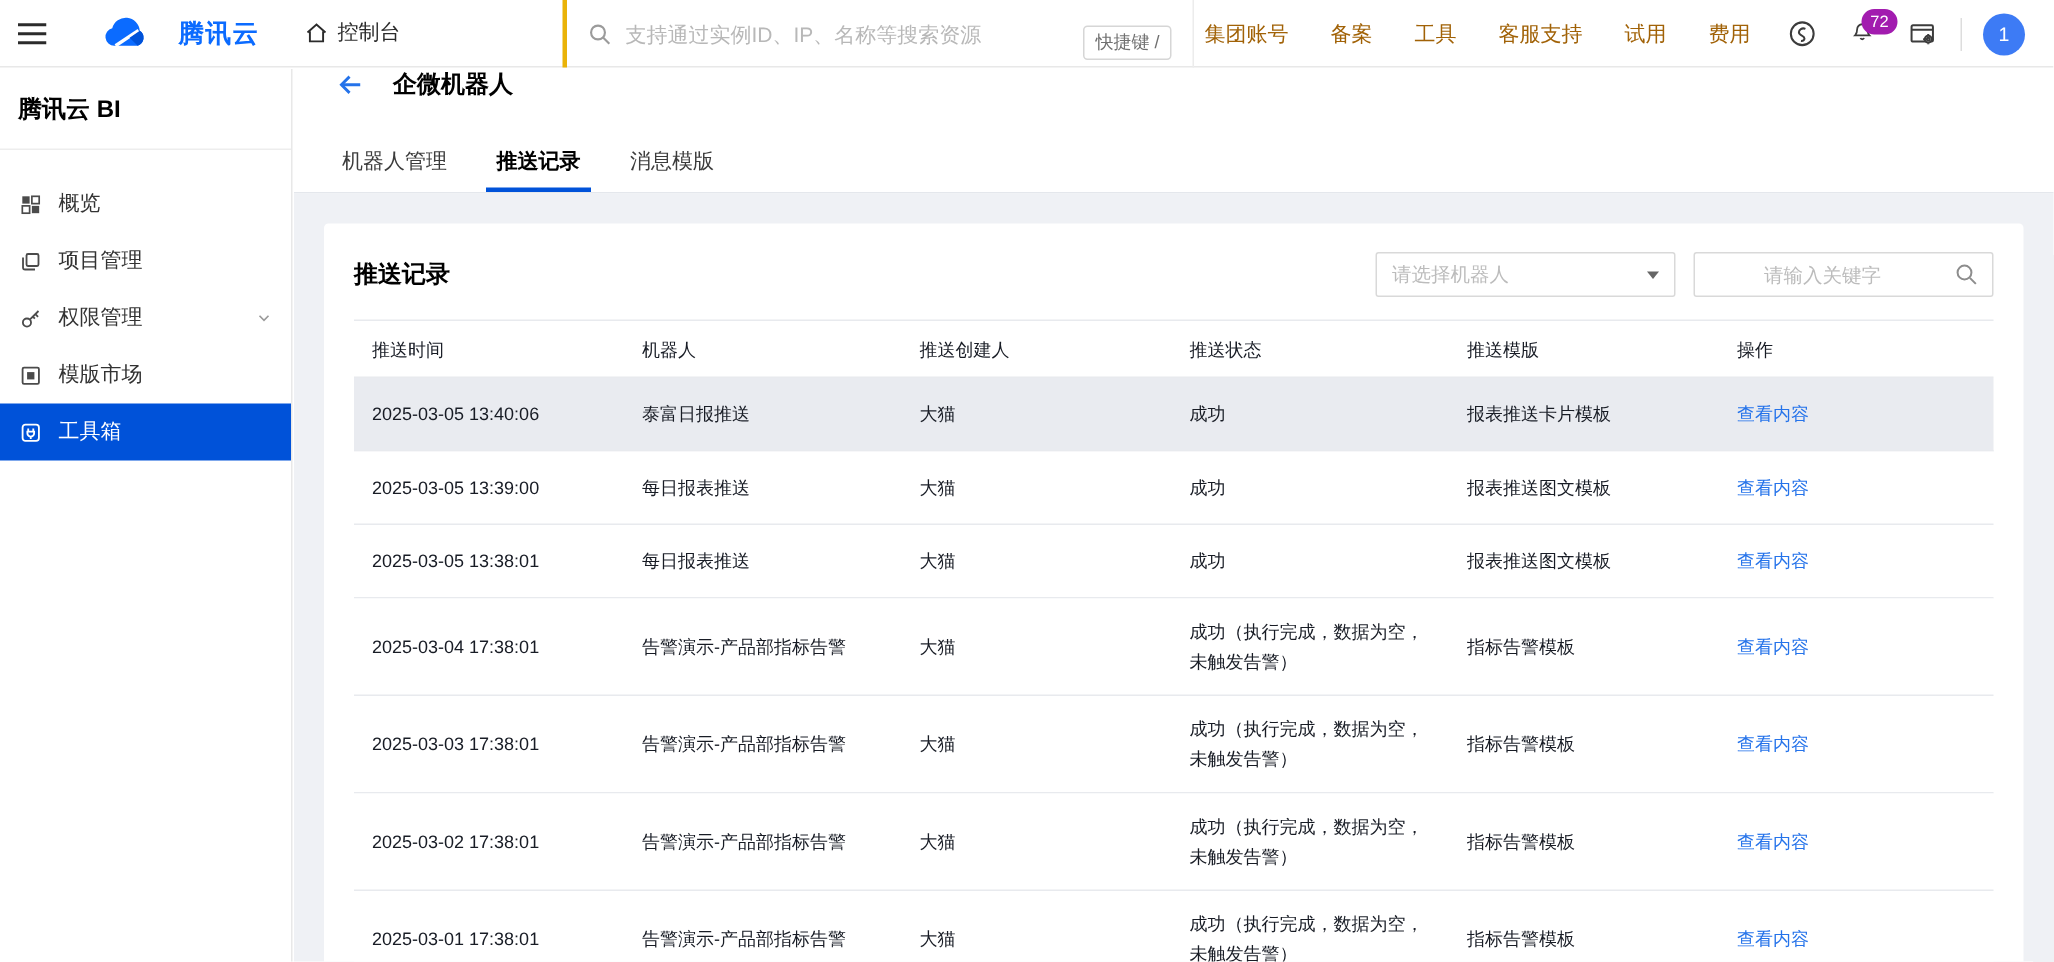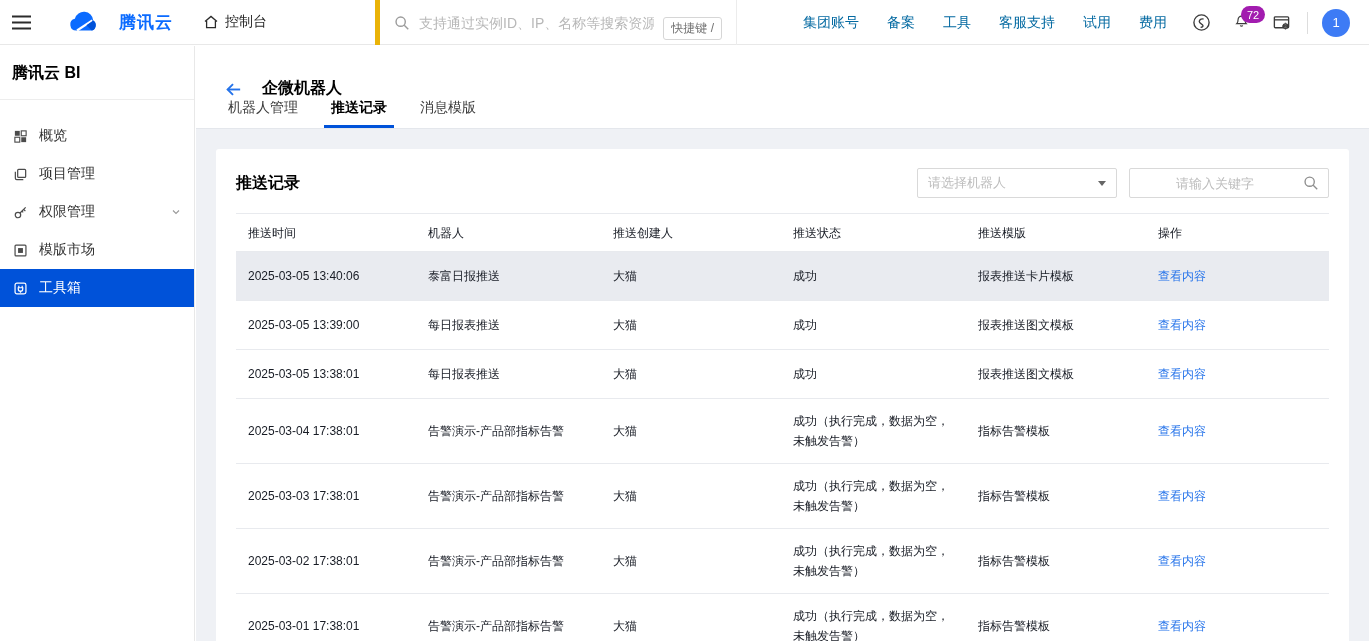--- a/index.html
+++ b/index.html
@@ -6,28 +6,28 @@
   html,body { width:1369px; height:641px; overflow:hidden; background:#fff;
     font-family:"Liberation Sans","DejaVu Sans",sans-serif; }
 
   
   .topbar { position:relative; height:45px; background:#fff; border-bottom:1px solid #e8e8e8;
     display:flex; align-items:center; z-index:5; }
   .hamburger { width:42px; height:45px; display:flex; align-items:center; justify-content:center; cursor:pointer; }
   .logo { display:flex; align-items:center; gap:19px; margin-left:24px; cursor:pointer; }
   .logo-text { font-size:17px; font-weight:700; color:#0b6bff; letter-spacing:1px; }
   .console-item { display:flex; align-items:center; gap:6px; margin-left:30px; font-size:14px; color:#2b2b2b; cursor:pointer; }
-  .search-zone { position:absolute; left:375px; top:0; height:45px; width:362px;
-    border-left:5px solid #eab308; border-right:1px solid #ececec;
+  .search-zone { position:absolute; left:375px; top:0; height:45px; width:421px;
+    border-left:3px solid #eab308; border-right:1px solid #ececec;
     display:flex; align-items:center; padding:0 14px; gap:9px; }
   .search-zone input { flex:1; border:none; outline:none; font-size:14px; color:#333; background:transparent; }
   .search-zone input::placeholder { color:#b8b8b8; }
   .shortcut-chip { border:1px solid #d6d6d6; border-radius:3px; padding:2px 7px; font-size:12px; color:#707070; white-space:nowrap;margin-top:12px; }
   .topnav { position:absolute; right:0; top:0; height:45px; display:flex; align-items:center; padding-right:9px; }
-  .topnav-item { font-size:14px; color:#0369a1; padding:0 14px; cursor:pointer; white-space:nowrap; }
+  .topnav-item { font-size:14px; color:#a16207; padding:0 14px; cursor:pointer; white-space:nowrap; }
   .icon-btn { width:40px; height:45px; display:flex; align-items:center; justify-content:center; cursor:pointer; position:relative; }
   .bell-badge { position:absolute; top:6px; left:20px; min-width:24px; height:17px; border-radius:9px;
     background:#a21caf; color:#fff; font-size:11px; display:flex; align-items:center; justify-content:center; padding:0 4px; }
   .v-divider { width:1px; height:22px; background:#ddd; margin:0 6px; }
   .avatar { width:28px; height:28px; border-radius:50%; background:#3d7bf5; color:#fff; font-size:13px;
     display:flex; align-items:center; justify-content:center; margin:0 10px 0 8px; cursor:pointer; }
 
   
   .sidebar { position:absolute; top:46px; left:0; bottom:0; width:195px; background:#fff;
     border-right:1px solid #e8e8e8; z-index:4; }
@@ -36,21 +36,21 @@
   .side-item { height:38px; display:flex; align-items:center; gap:11px; padding:0 12px; font-size:14px;
     color:#333; cursor:pointer; }
   .side-item .s-icon { width:16px; height:16px; display:flex; align-items:center; justify-content:center; color:#4b4b4b; }
   .side-item .chev { margin-left:auto; color:#9a9a9a; display:flex; }
   .side-item.active { background:#0052d9; color:#fff; }
   .side-item.active .s-icon { color:#fff; }
 
   
   .main { position:absolute; left:196px; top:46px; right:0; bottom:0; display:flex; flex-direction:column; }
   .page-header { background:#fff; border-bottom:1px solid #e4e7ec; flex:none; }
-  .title-row { display:flex; align-items:flex-end; height:53px; padding-left:27px; }
+  .title-row { display:flex; align-items:flex-start; height:53px; padding-left:27px; }
   .back-btn { width:20px; height:20px; display:flex; align-items:center; justify-content:center; cursor:pointer; }
   .page-title { font-size:16px; font-weight:700; color:#000; margin-left:19px; }
   .tabs { display:flex; padding-left:32px; }
   .tab { position:relative; margin-right:33px; padding-bottom:11px; font-size:14px; color:#3c3c3c; cursor:pointer; }
   .tab.active { color:#000; font-weight:700; }
   .tab.active::after { content:""; position:absolute; left:-7px; right:-7px; bottom:0; height:3px; background:#0052d9; }
 
   .content { flex:1; background:#eff1f5; padding:20px; overflow:hidden; }
   .card { background:#fff; border-radius:3px; min-height:100%; }
   .card-header { display:flex; align-items:center; padding:19px 20px 15px; }

